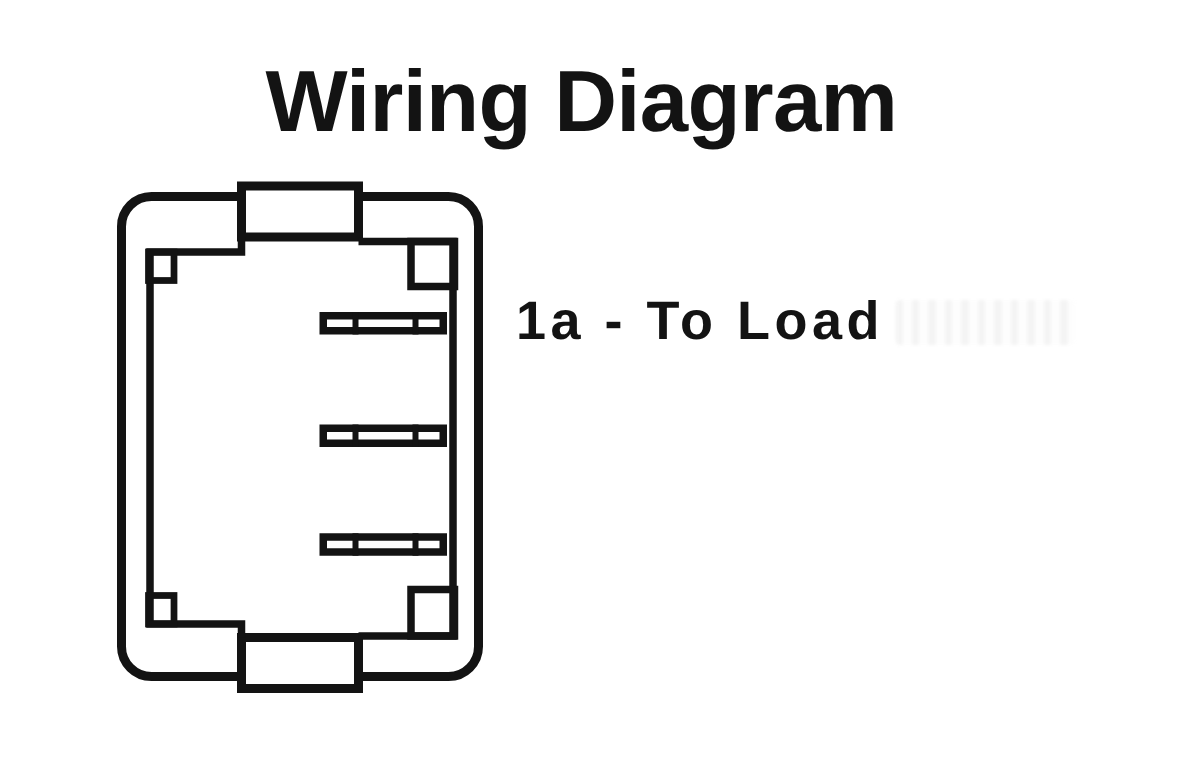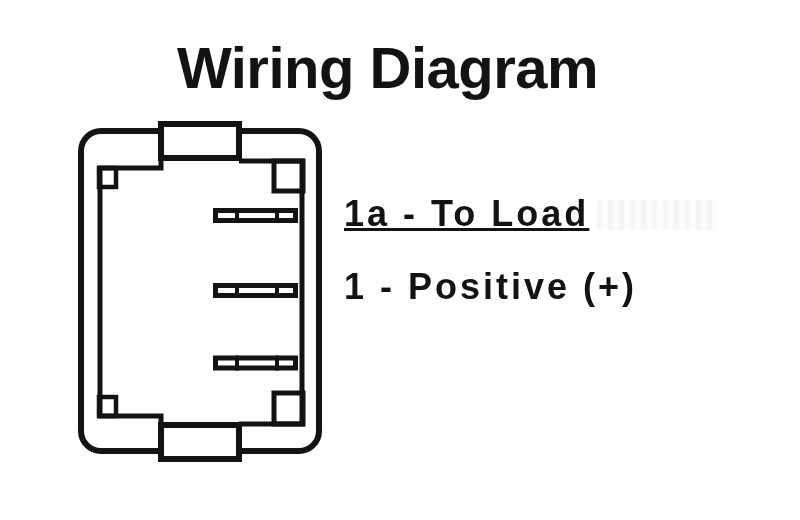--- a/index.html
+++ b/index.html
@@ -14,21 +14,21 @@
   .page-title{
     position:absolute; left:177px; top:39px;
     font-size:58px; line-height:1; font-weight:700;
     letter-spacing:-0.5px; color:var(--ink); white-space:nowrap;
   }
   .pin-label{
     position:absolute; left:344px;
     font-size:36px; line-height:36px; font-weight:700;
     letter-spacing:3px; color:var(--ink); white-space:nowrap;
   }
-  .pin-label.row-0{ top:196px;text-decoration:underline; }
+  .pin-label.row-0{ top:196px; }
   .pin-label.row-1{ top:269px; }
   .pin-label.row-2{ top:344px; }
   .connector-svg{ position:absolute; left:0; top:0; }
   .connector-svg *{ vector-effect:none; }
   .stroke{ fill:none; stroke:var(--ink); stroke-linejoin:miter; stroke-linecap:butt; }
   .filled{ fill:var(--bg); stroke:var(--ink); stroke-linejoin:miter; }
   .ghost{
     position:absolute; left:597px; top:200px; width:120px; height:30px;
     background:repeating-linear-gradient(90deg,#f3f3f3 0 5px,#fdfdfd 5px 11px);
     filter:blur(1.2px); opacity:.85; border-radius:3px;
@@ -70,17 +70,16 @@
     </g>
 
     <g>
       <rect class="stroke" x="215.5" y="358" width="80" height="10" stroke-width="5"></rect>
       <line class="stroke" x1="237" y1="355.5" x2="237" y2="370.5" stroke-width="4"></line>
       <line class="stroke" x1="277" y1="355.5" x2="277" y2="370.5" stroke-width="4"></line>
     </g>
   </svg>
 
   <div class="pin-label row-0">1a - To Load</div>
-  <div class="pin-label row-1">1 - Positive (+)</div>
 
   <div class="ghost"></div>
 
 </div>
 
 </body></html>

